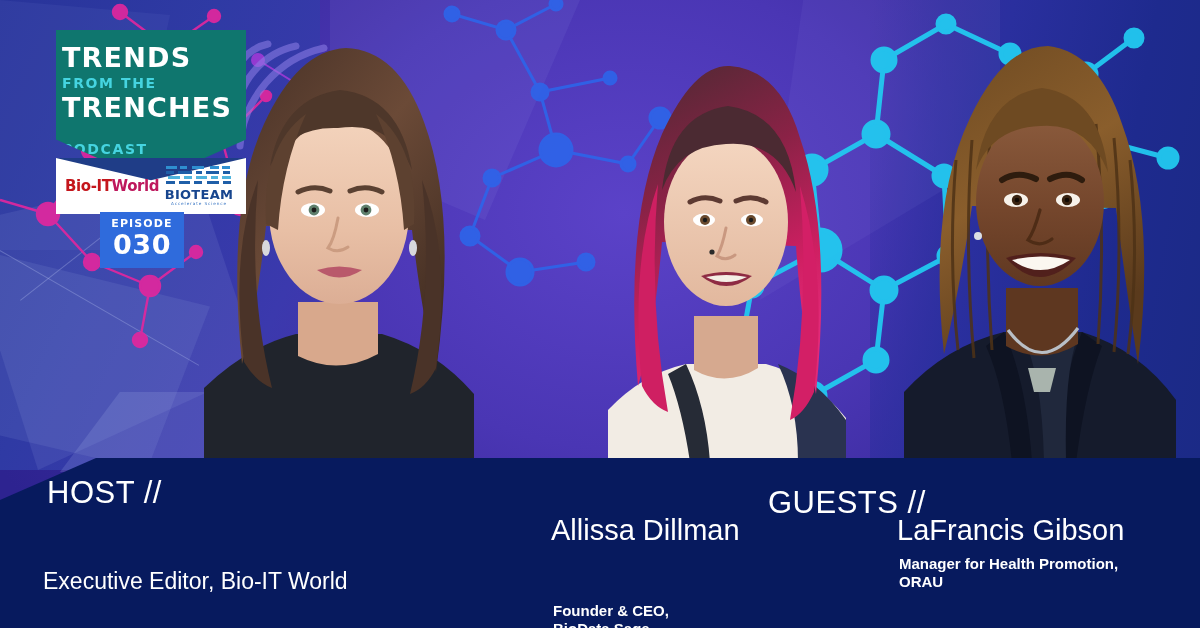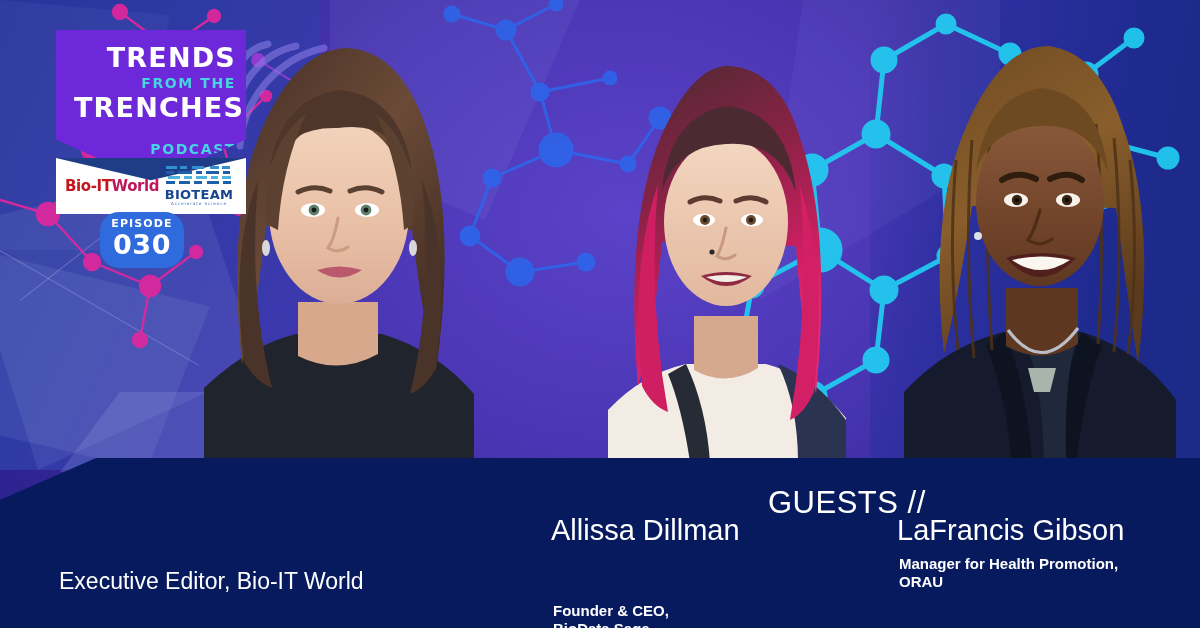--- a/index.html
+++ b/index.html
@@ -53,21 +53,21 @@
   .netsvg { position:absolute; inset:0; width:1200px; height:628px; }
 
   
   .photo { position:absolute; overflow:hidden; }
 
   
   #logo-block { position:absolute; left:56px; top:30px; width:190px; }
 
   .logo-envelope { position:relative; width:190px; }
   .logo-top {
-    background:#6d28d9; padding:14px 10px 26px 18px; text-align:right;
+    background:#0f766e; padding:14px 10px 26px 6px; text-align:left;
     clip-path:polygon(0 0, 100% 0, 100% 72%, 50% 100%, 0 72%);
   }
   .lg-trends, .lg-trenches {
     color:#ffffff; font-weight:700; letter-spacing:1.2px; line-height:1.0;
     font-size:27px; font-family:"DejaVu Sans", sans-serif;
   }
   .lg-fromthe, .lg-podcast {
     color:#45d4e0; font-weight:700; letter-spacing:1.6px; line-height:1.0;
     font-family:"DejaVu Sans", sans-serif;
   }
@@ -89,21 +89,21 @@
   .bioit .blk { color:#be185d; }
   .bioteam { position:relative; z-index:2; text-align:center; width:74px; }
   .bt-bars { display:block; width:66px; height:22px; margin:0 auto 1px; }
   .bt-name { font-family:"DejaVu Sans", sans-serif; font-weight:700; font-size:13px;
              color:#17458e; letter-spacing:0.3px; line-height:1; }
   .bt-tag { font-family:"DejaVu Sans", sans-serif; font-size:4.2px; color:#2f6fc0;
             letter-spacing:0.9px; line-height:1; margin-top:1px; }
 
   .episode-badge {
     position:absolute; left:44px; top:182px; width:84px; height:56px;
-    background:#2f6bdc; border-radius:19px; color:#fff; text-align:center;
+    background:#2f6bdc; border-radius:0; color:#fff; text-align:center;
     padding-top:6px;
   }
   .ep-word { font-family:"DejaVu Sans", sans-serif; font-weight:700; font-size:11px;
              letter-spacing:1.1px; line-height:1; }
   .ep-num  { font-family:"DejaVu Sans", sans-serif; font-weight:700; font-size:27px;
              letter-spacing:0.5px; line-height:1.05; margin-top:2px; }
 
   
   #banner {
     position:absolute; left:0; top:458px; width:1200px; height:170px;
@@ -120,21 +120,21 @@
 
   .person-name {
     position:absolute; color:#ffffff; font-weight:400; line-height:1.05;
     font-family:"Liberation Sans", sans-serif;
   }
   .person-sub {
     position:absolute; color:#ffffff; font-weight:700; line-height:1.22;
     font-family:"Liberation Sans", sans-serif; white-space:pre-line;
   }
   #host-name { left:43px; top:55px;  font-size:37px; }
-  #host-sub  { left:59px; top:109px; font-size:23px; font-weight:400; }
+  #host-sub  { left:43px; top:109px; font-size:23px; font-weight:400; }
 
   #g1-name { left:551px; top:57px;  font-size:29px;text-align:center; }
   #g1-sub  { left:553px; top:97px;  font-size:15px;margin-top:47px; }
 
   #g2-name { left:897px; top:57px;  font-size:29px; }
   #g2-sub  { left:899px; top:97px;  font-size:15px; }
 </style>
 </head>
 <body>
 
@@ -463,20 +463,21 @@
     </div>
 
     <div class="episode-badge">
       <div class="ep-word">EPISODE</div>
       <div class="ep-num">030</div>
     </div>
   </div>
 
   <div id="banner">
 
+    <div class="role-head" id="host-role">HOST //</div>
     <div class="person-sub" id="host-sub">Executive Editor, Bio-IT World</div>
 
     <div class="role-head" id="guest-role">GUESTS //</div>
 
     <div class="person-name" id="g1-name">Allissa Dillman</div>
     <div class="person-sub" id="g1-sub">Founder &amp; CEO,
 BioData Sage</div>
 
     <div class="person-name" id="g2-name">LaFrancis Gibson</div>
     <div class="person-sub" id="g2-sub">Manager for Health Promotion,

